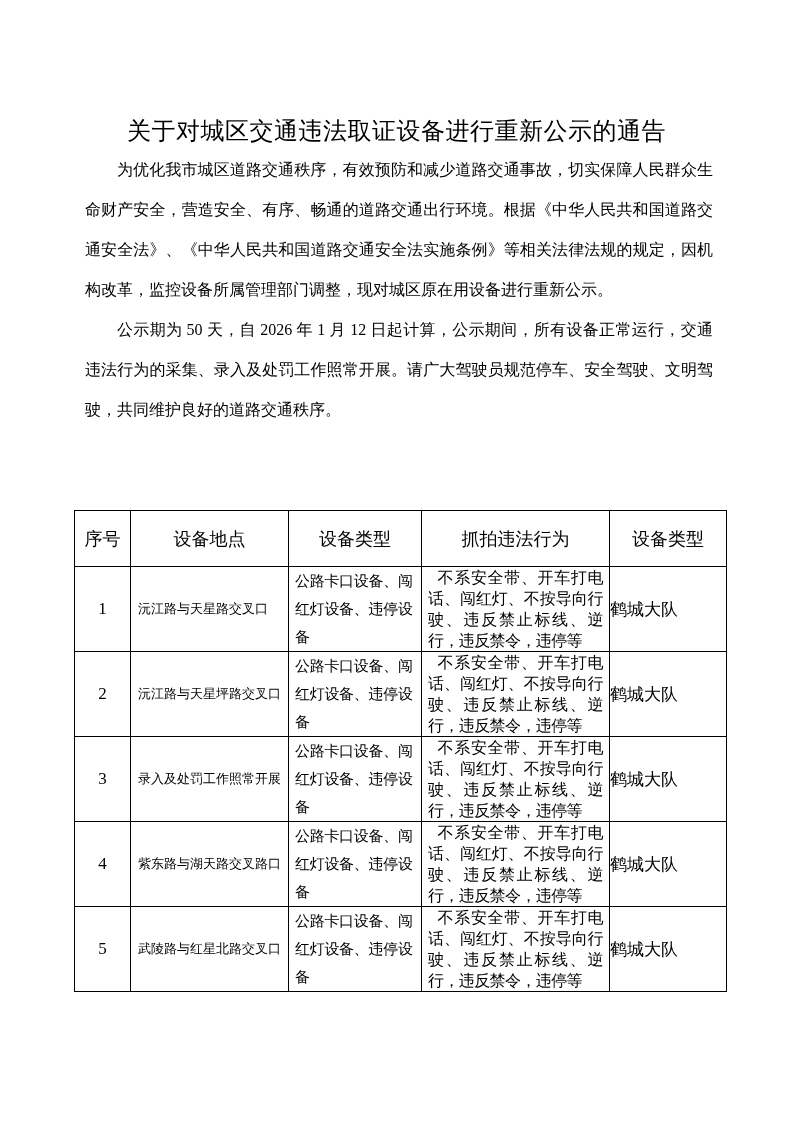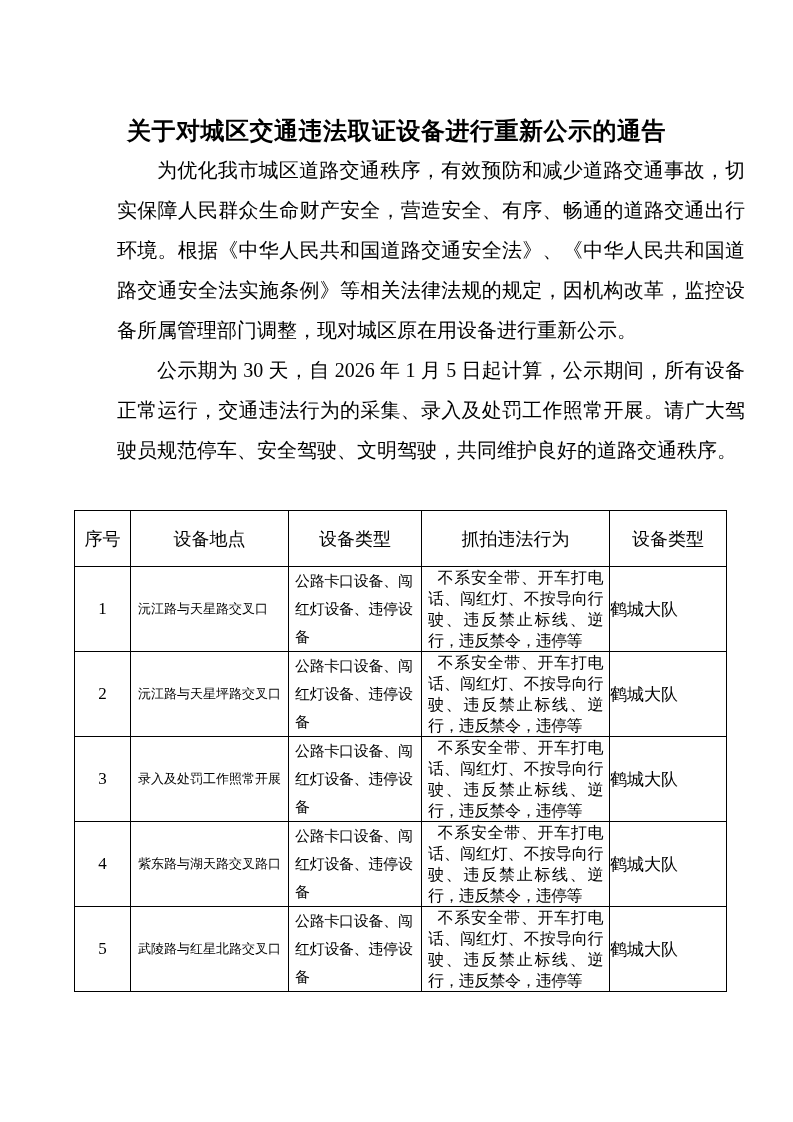--- a/index.html
+++ b/index.html
@@ -12,34 +12,33 @@
     font-family: "Liberation Serif", "DejaVu Serif", serif;
     overflow: hidden;
   }
   .doc-title {
     position: absolute;
     top: 99px;
     left: 0;
     width: 100%;
     text-align: center;
     font-size: 24px;
-    font-weight: bold;
+    font-weight: normal;
     letter-spacing: 0.5px;
     white-space: nowrap;
   }
   .body-text {
     position: absolute;
     top: 150px;
     left: 85px;
     width: 628px;
-    font-size: 20px;
+    font-size: 16px;
     line-height: 40px;
     text-align: justify;
     text-justify: inter-ideograph;
-    margin-left: 32px;
   }
   .body-text p { margin: 0; text-indent: 2em; }
   .notice-table {
     position: absolute;
     top: 510px;
     left: 74px;
     width: 652px;
     border-collapse: collapse;
     table-layout: fixed;
   }
@@ -65,21 +64,21 @@
 </style>
 </head>
 <body>
 
 <div class="page">
 
   <h1 class="doc-title">关于对城区交通违法取证设备进行重新公示的通告</h1>
 
   <div class="body-text">
     <p>为优化我市城区道路交通秩序，有效预防和减少道路交通事故，切实保障人民群众生命财产安全，营造安全、有序、畅通的道路交通出行环境。根据《中华人民共和国道路交通安全法》、《中华人民共和国道路交通安全法实施条例》等相关法律法规的规定，因机构改革，监控设备所属管理部门调整，现对城区原在用设备进行重新公示。</p>
-    <p>公示期为 30 天，自 2026 年 1 月 5 日起计算，公示期间，所有设备正常运行，交通违法行为的采集、录入及处罚工作照常开展。请广大驾驶员规范停车、安全驾驶、文明驾驶，共同维护良好的道路交通秩序。</p>
+    <p>公示期为 50 天，自 2026 年 1 月 12 日起计算，公示期间，所有设备正常运行，交通违法行为的采集、录入及处罚工作照常开展。请广大驾驶员规范停车、安全驾驶、文明驾驶，共同维护良好的道路交通秩序。</p>
   </div>
 
   <table class="notice-table">
     <colgroup>
       <col style="width:56px">
       <col style="width:158px">
       <col style="width:133px">
       <col style="width:188px">
       <col style="width:117px">
     </colgroup>

